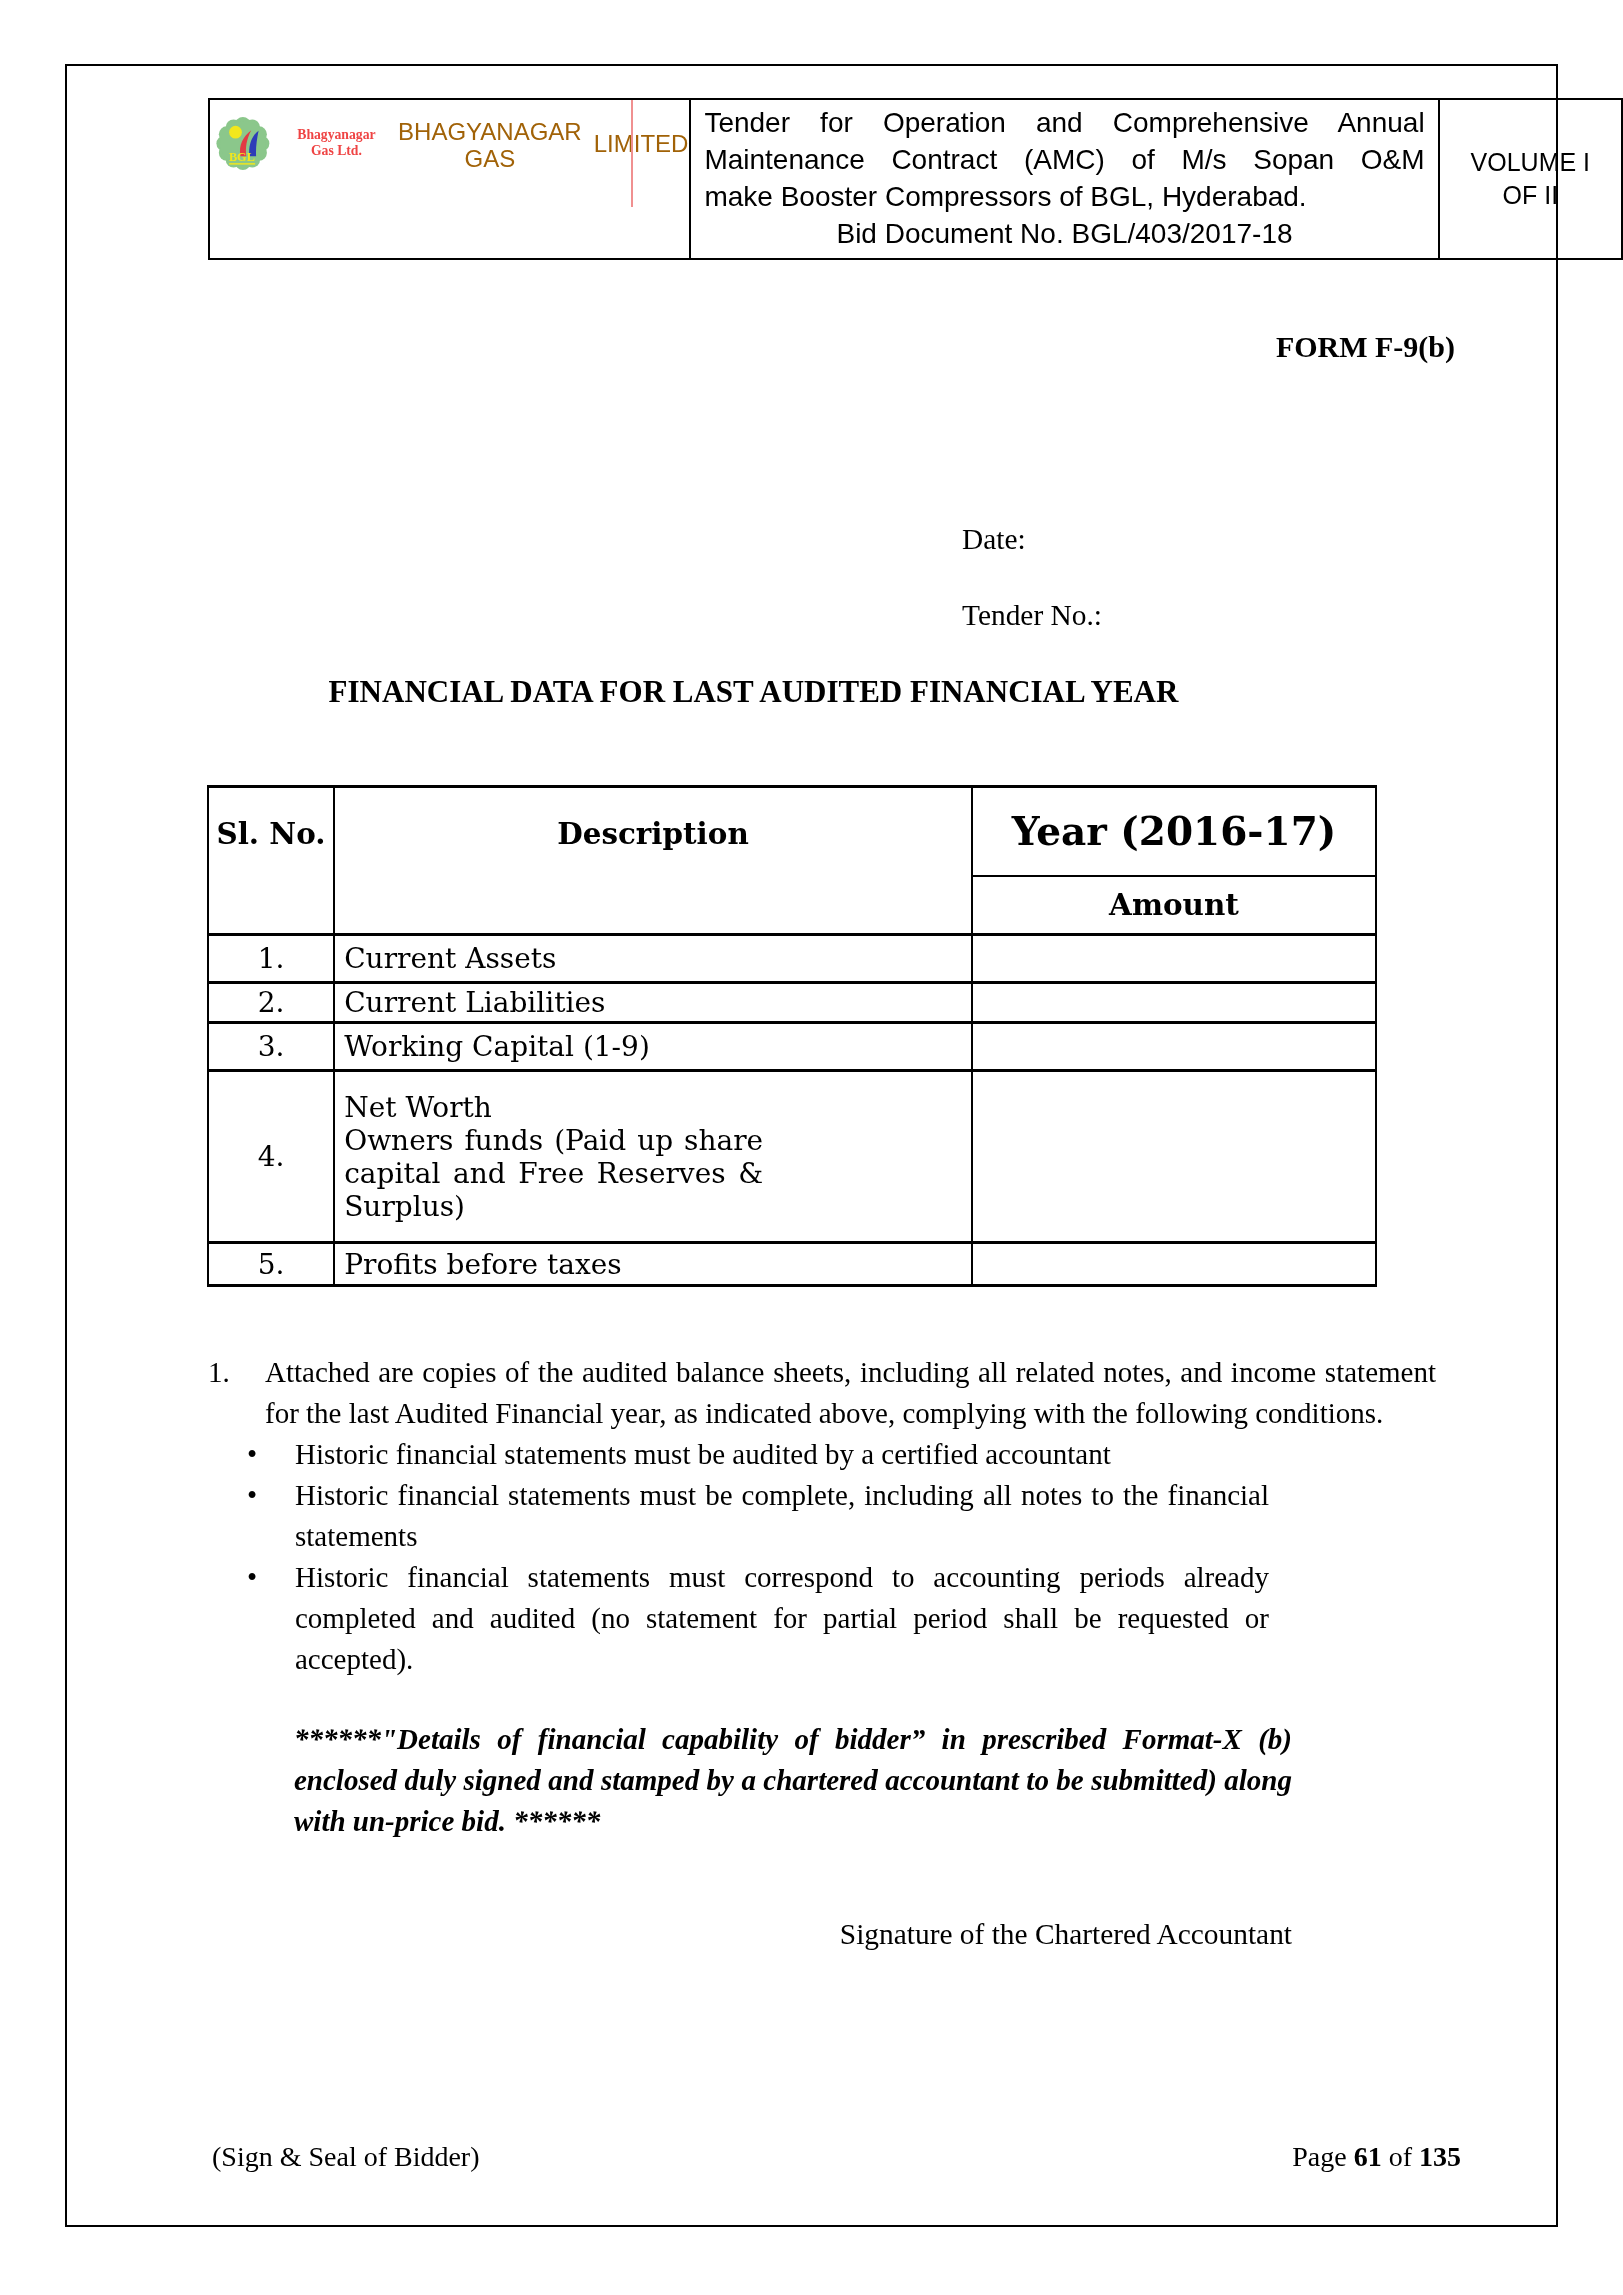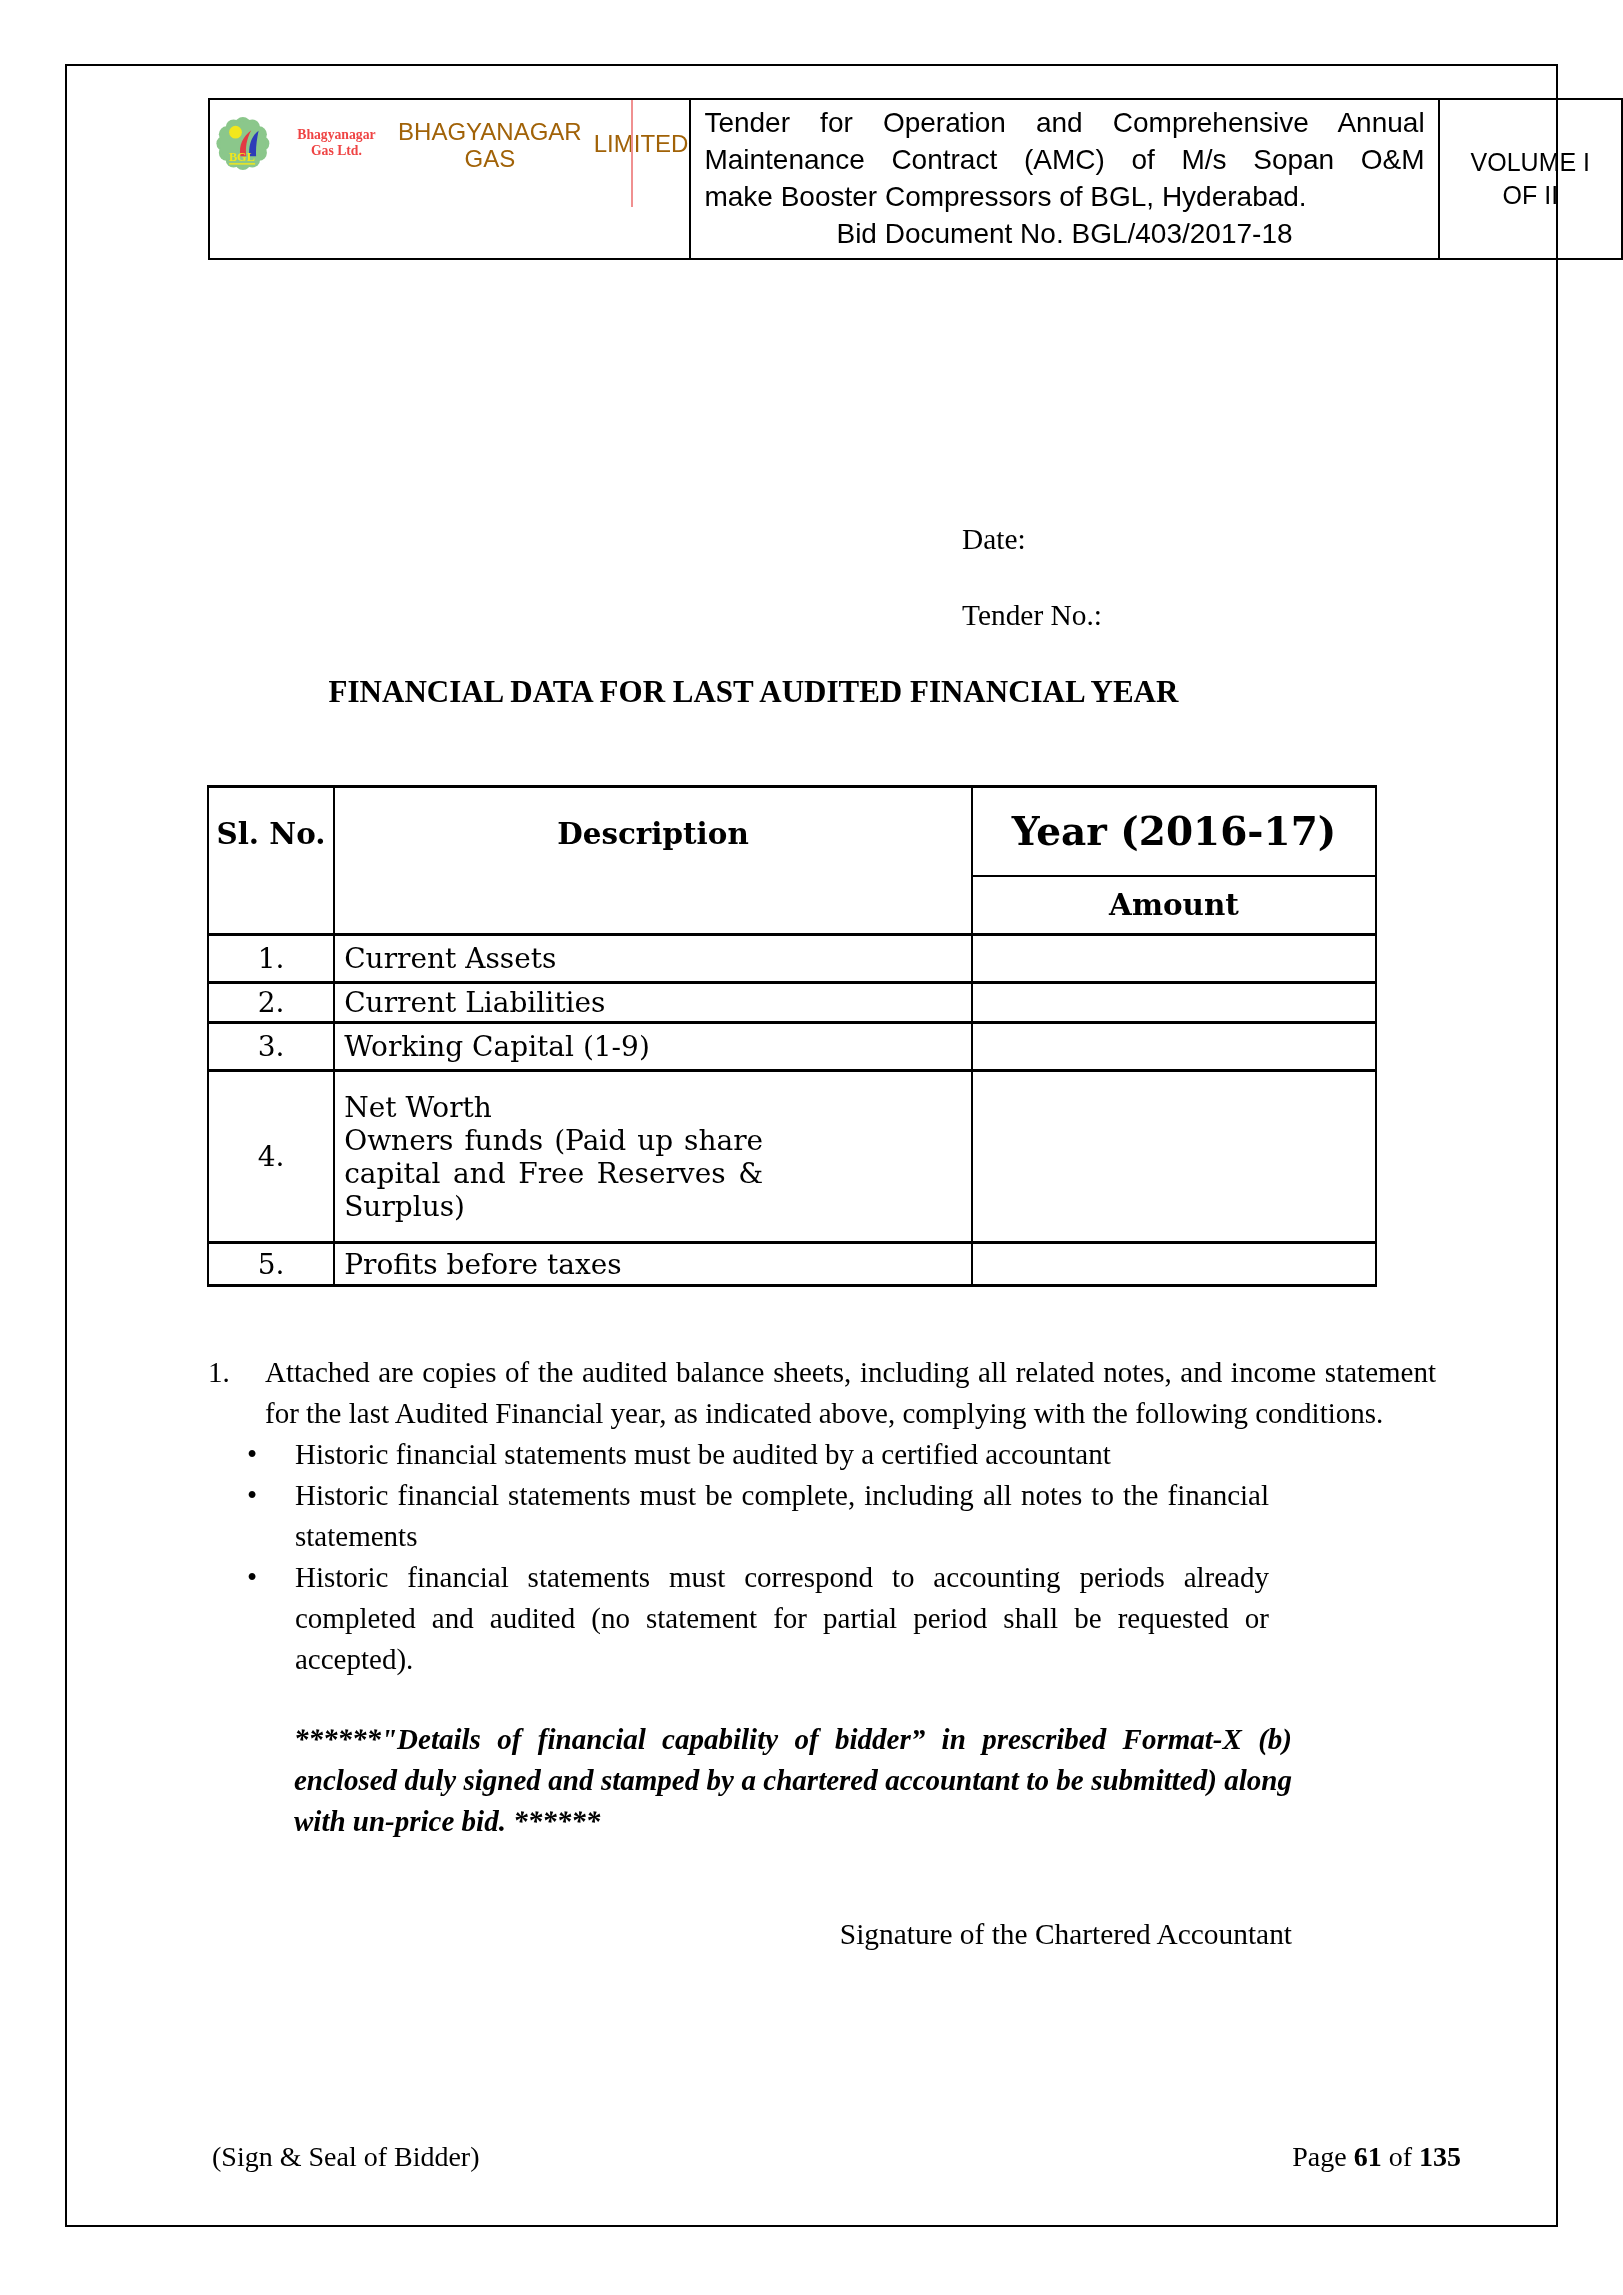--- a/index.html
+++ b/index.html
@@ -106,20 +106,21 @@
         <div class="tline-c">Bid Document No. BGL/403/2017-18</div>
       </td>
       <td class="volume-cell">
         <div>VOLUME I</div>
         <div>OF II</div>
       </td>
     </tr>
   </tbody>
     </table>
 
+  <div class="form-no">FORM F-9(b)</div>
   <div class="date-line">Date:</div>
   <div class="tender-line">Tender No.:</div>
   <div class="section-heading">FINANCIAL DATA FOR LAST AUDITED FINANCIAL YEAR</div>
 
   <table class="data-table">
     <colgroup>
         <col class="col-sl">
         <col class="col-desc">
         <col class="col-amt">
       </colgroup>

